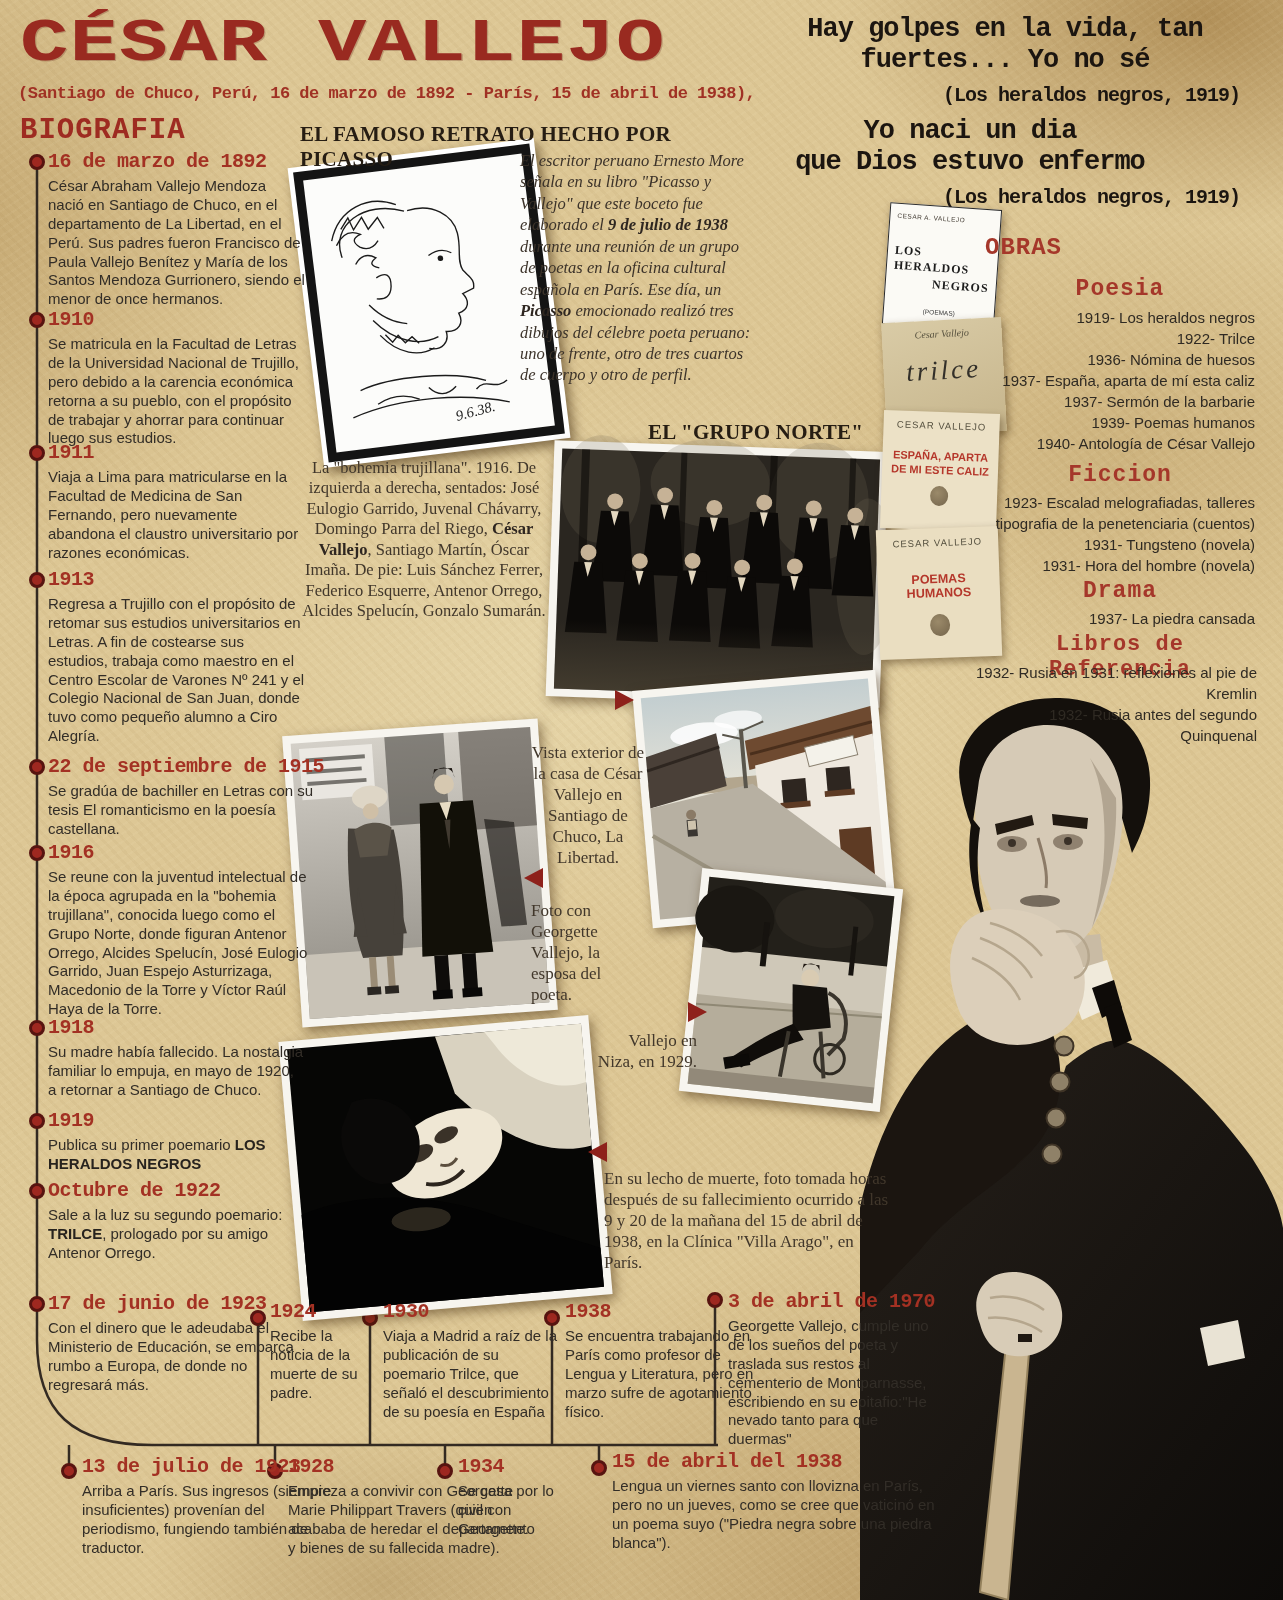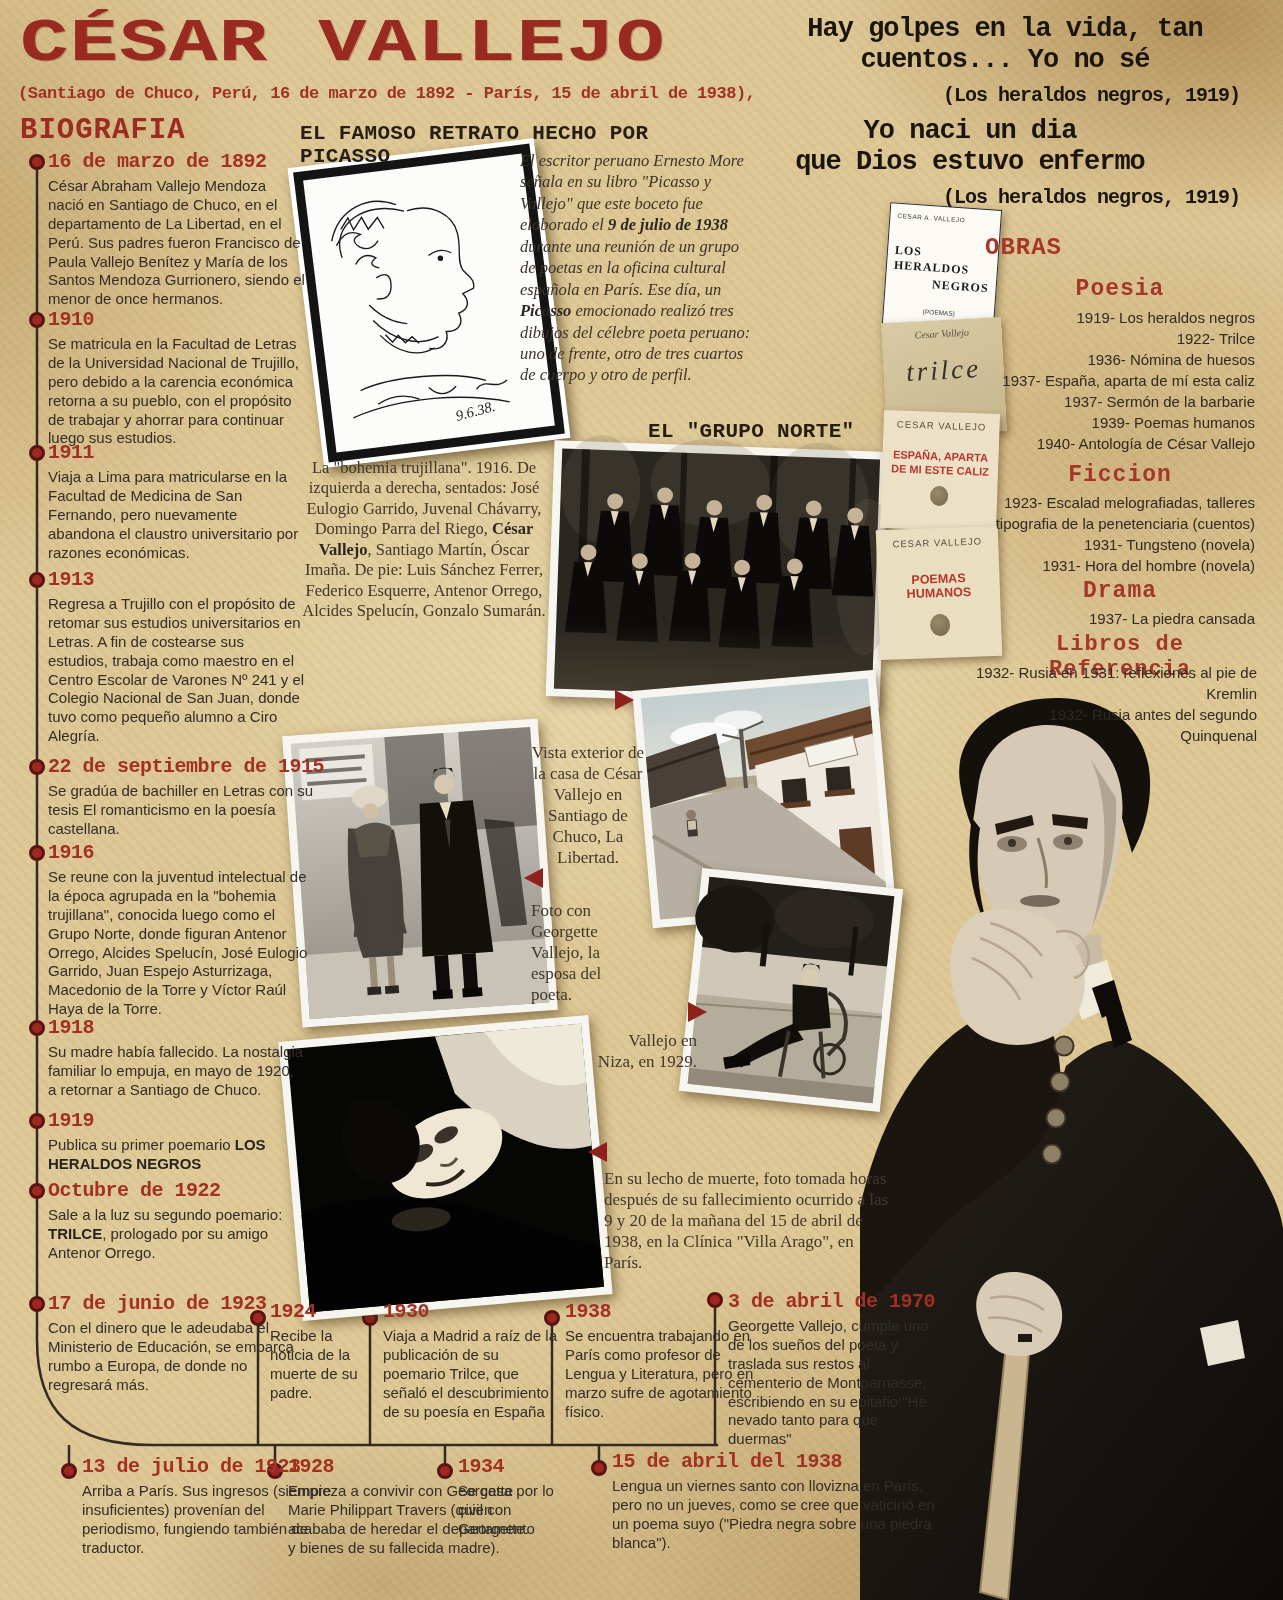--- a/index.html
+++ b/index.html
@@ -21,21 +21,21 @@
      repeating-linear-gradient(47deg, rgba(120,85,30,.045) 0 3px, transparent 3px 8px),
      repeating-linear-gradient(-33deg, rgba(255,246,214,.05) 0 2px, transparent 2px 7px);}
   .abs{position:absolute;}
   .tw{font-family:"Liberation Mono","DejaVu Sans Mono",monospace;font-weight:700;}
   .sans{font-family:"Liberation Sans","DejaVu Sans",sans-serif;}
   .serif{font-family:"Liberation Serif","DejaVu Serif",serif;}
   .title{font-size:62px;color:#992a20;letter-spacing:1px;transform:scaleX(1.30);transform-origin:left top;text-shadow:1px 1px 0 rgba(90,20,10,.25);}
   .subtitle{font-size:17px;color:#a03124;letter-spacing:-0.5px;}
   .quote{font-size:27px;line-height:1.16;color:#1b1510;text-align:center;white-space:pre-line;letter-spacing:-1px;}
   .quote-src{font-size:20px;color:#1b1510;text-align:right;letter-spacing:-1px;}
-  .secthead{font-family:Liberation Mono, monospace;font-weight:700;font-size:21px;color:#261d13;letter-spacing:.3px;}
+  .secthead{font-family:Liberation Serif, serif;font-weight:700;font-size:21px;color:#261d13;letter-spacing:.3px;}
   .bdate{font-size:20px;color:#a33123;white-space:nowrap;letter-spacing:-0.5px;}
   .bio-body{font-size:15px;line-height:1.26;color:#322d27;margin-top:4px;}
   .bio-body b{font-weight:700;color:#27231e;}
   .cap{font-size:17px;line-height:1.24;color:#41372b;}
   .para{font-size:16.5px;line-height:1.3;color:#3c332a;font-style:italic;}
   .para b,.cap b{color:#2e2620;}
   .photo{background:#f7f5ef;box-shadow:3px 5px 12px rgba(60,35,8,.5);padding:8px;z-index:2;}
   .photo svg{display:block;width:100%;height:100%;}
   .arrR{width:0;height:0;border-top:10px solid transparent;border-bottom:10px solid transparent;border-left:19px solid #8e211b;z-index:3;}
   .arrL{width:0;height:0;border-top:10px solid transparent;border-bottom:10px solid transparent;border-right:19px solid #8e211b;z-index:3;}
@@ -85,21 +85,21 @@
         <circle cx="275" cy="1471" r="6.5"></circle>
       <circle cx="445" cy="1471" r="6.5"></circle>
         <circle cx="599" cy="1468" r="6.5"></circle>
     </g>
   </svg>
 
   <div class="abs tw title" style="left:20px;top:8px;z-index:3">CÉSAR VALLEJO</div>
   <div class="abs tw subtitle" style="left:18px;top:84px;z-index:3">(Santiago de Chuco, Perú, 16 de marzo de 1892 - París, 15 de abril de 1938),</div>
 
   <div class="abs tw quote" style="left:770px;top:14px;width:470px;z-index:3">Hay golpes en la vida, tan
-cuentos... Yo no sé</div>
+fuertes... Yo no sé</div>
   <div class="abs tw quote-src" style="left:770px;top:84px;width:470px;z-index:3">(Los heraldos negros, 1919)</div>
 
   <div class="abs tw quote" style="left:700px;top:116px;width:540px;z-index:3">Yo naci un dia
 que Dios estuvo enfermo</div>
   <div class="abs tw quote-src" style="left:700px;top:186px;width:540px;z-index:3">(Los heraldos negros, 1919)</div>
 
   <div class="abs tw" style="left:20px;top:114px;font-size:29px;color:#9e2b21;letter-spacing:1px;z-index:3">BIOGRAFIA</div>
 
   <div class="abs" style="left:48px;top:150px;width:258px;z-index:3">
     <div class="tw bdate">16 de marzo de 1892</div>

